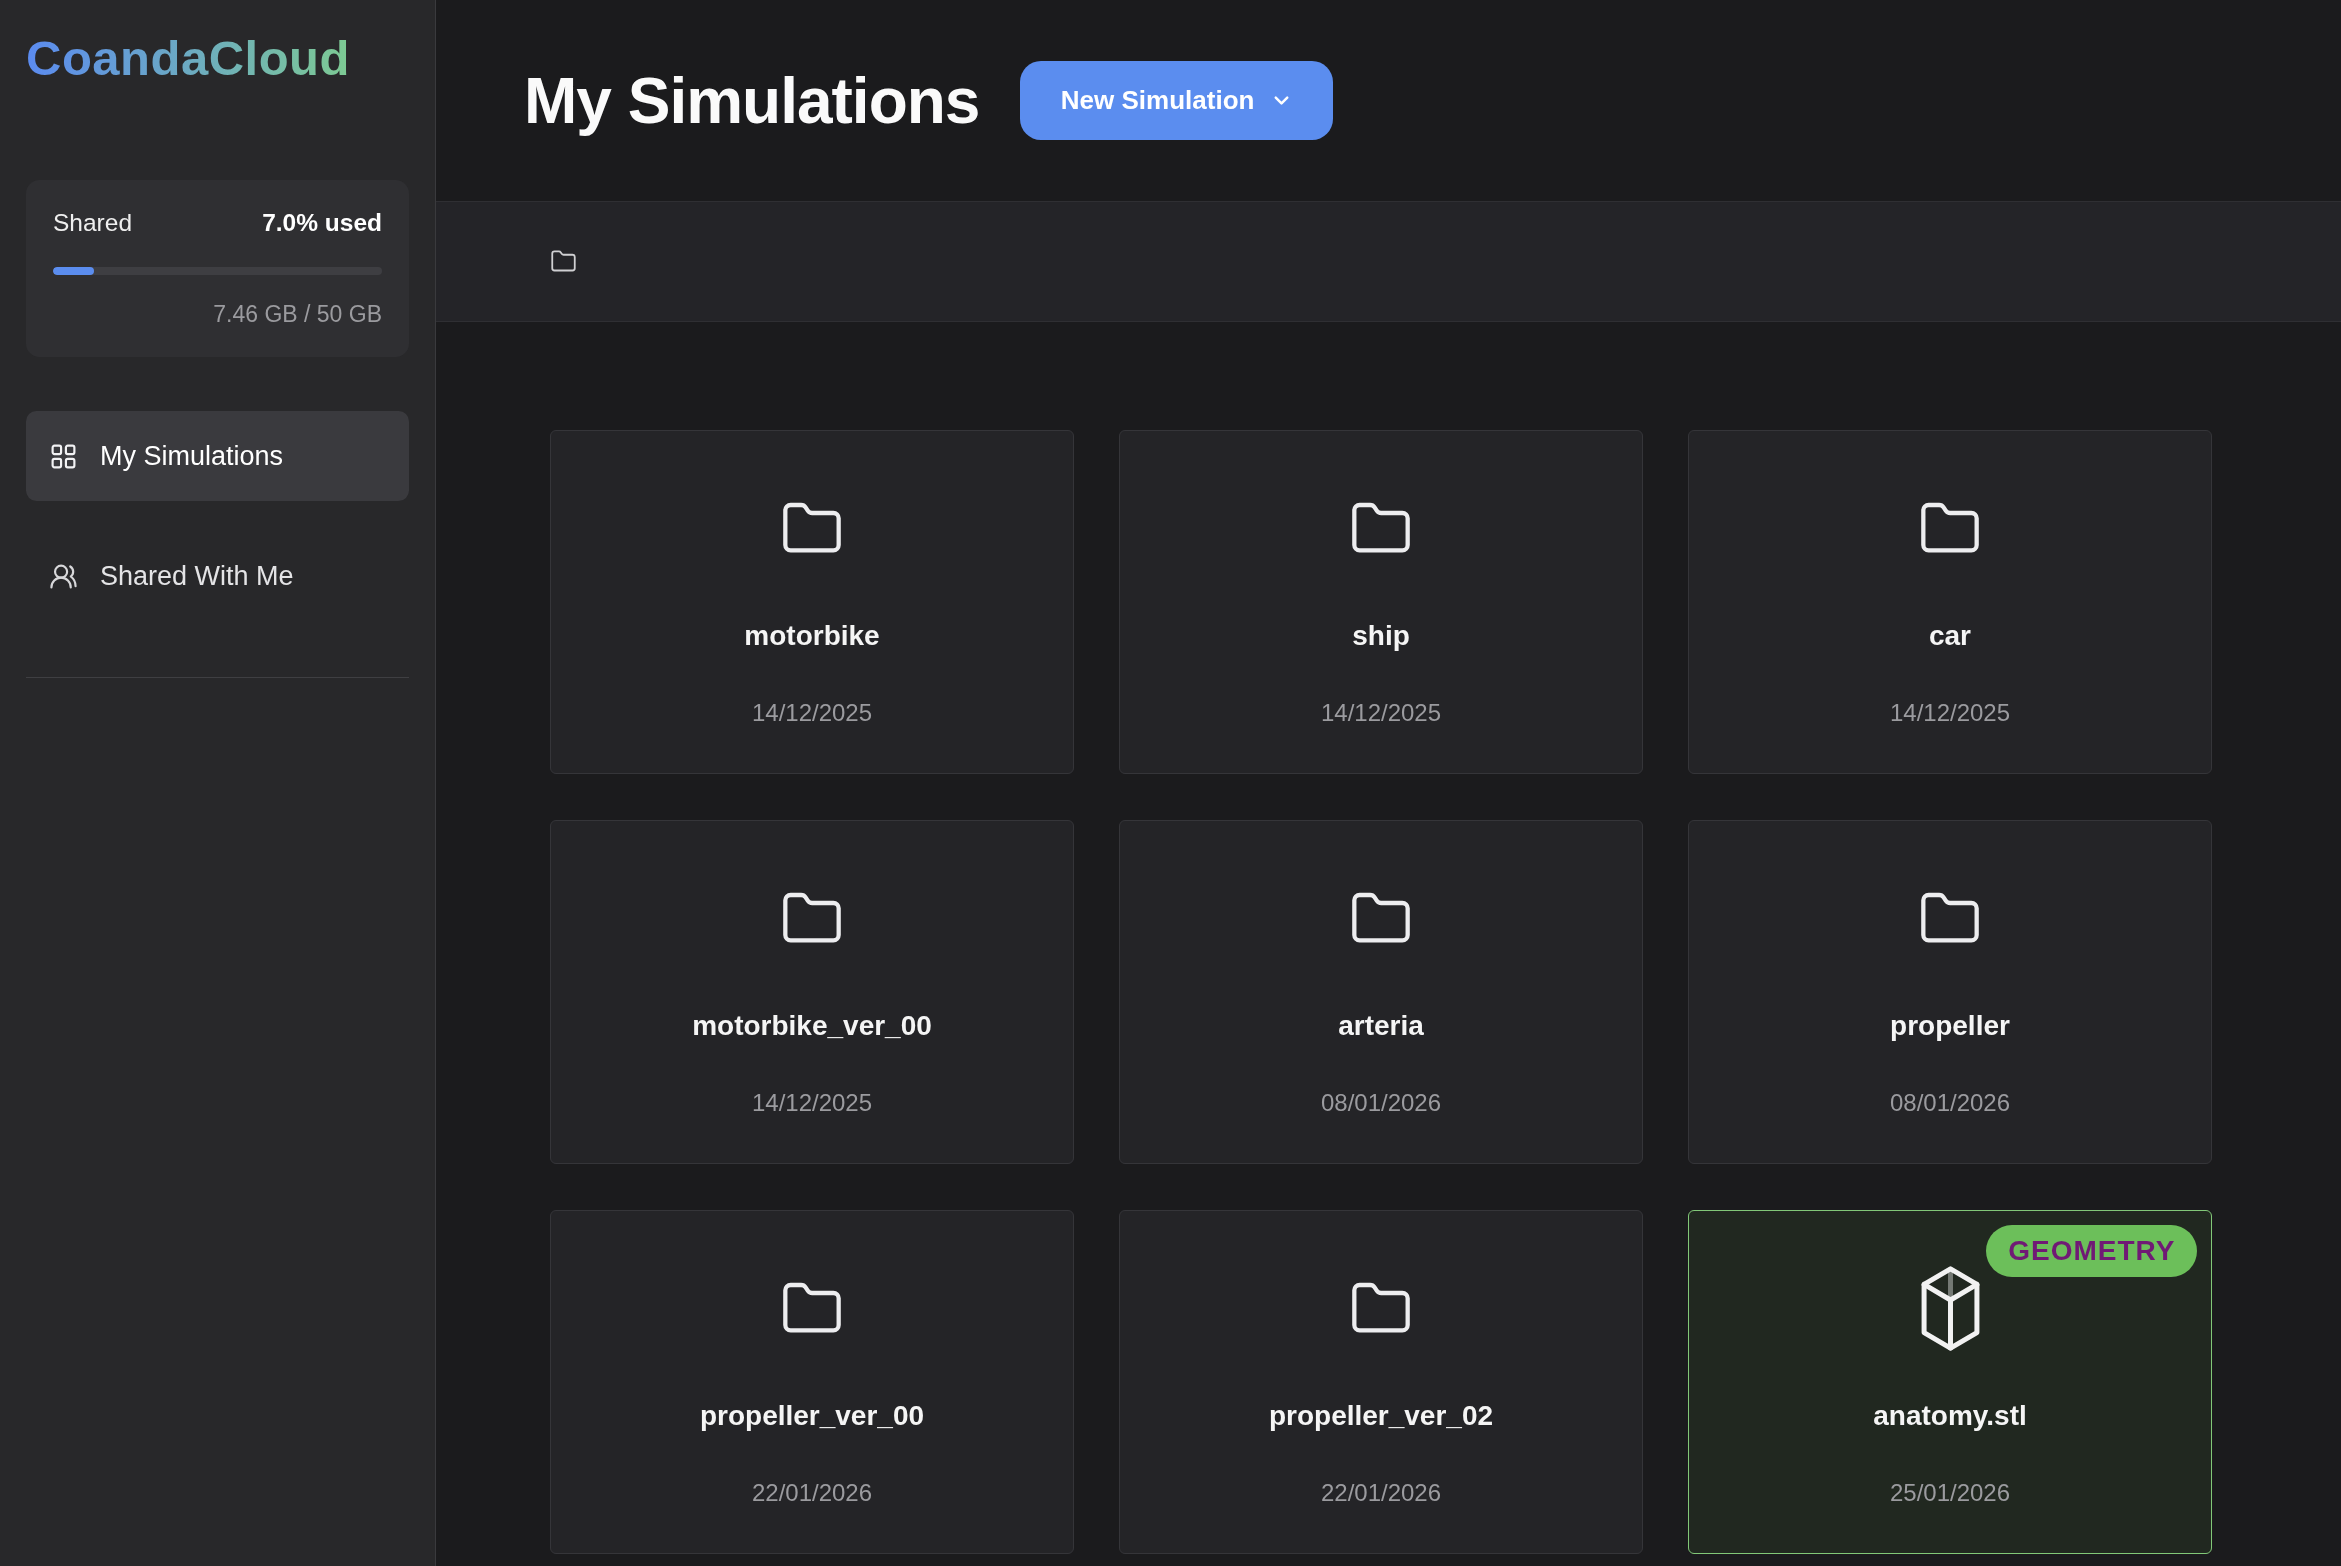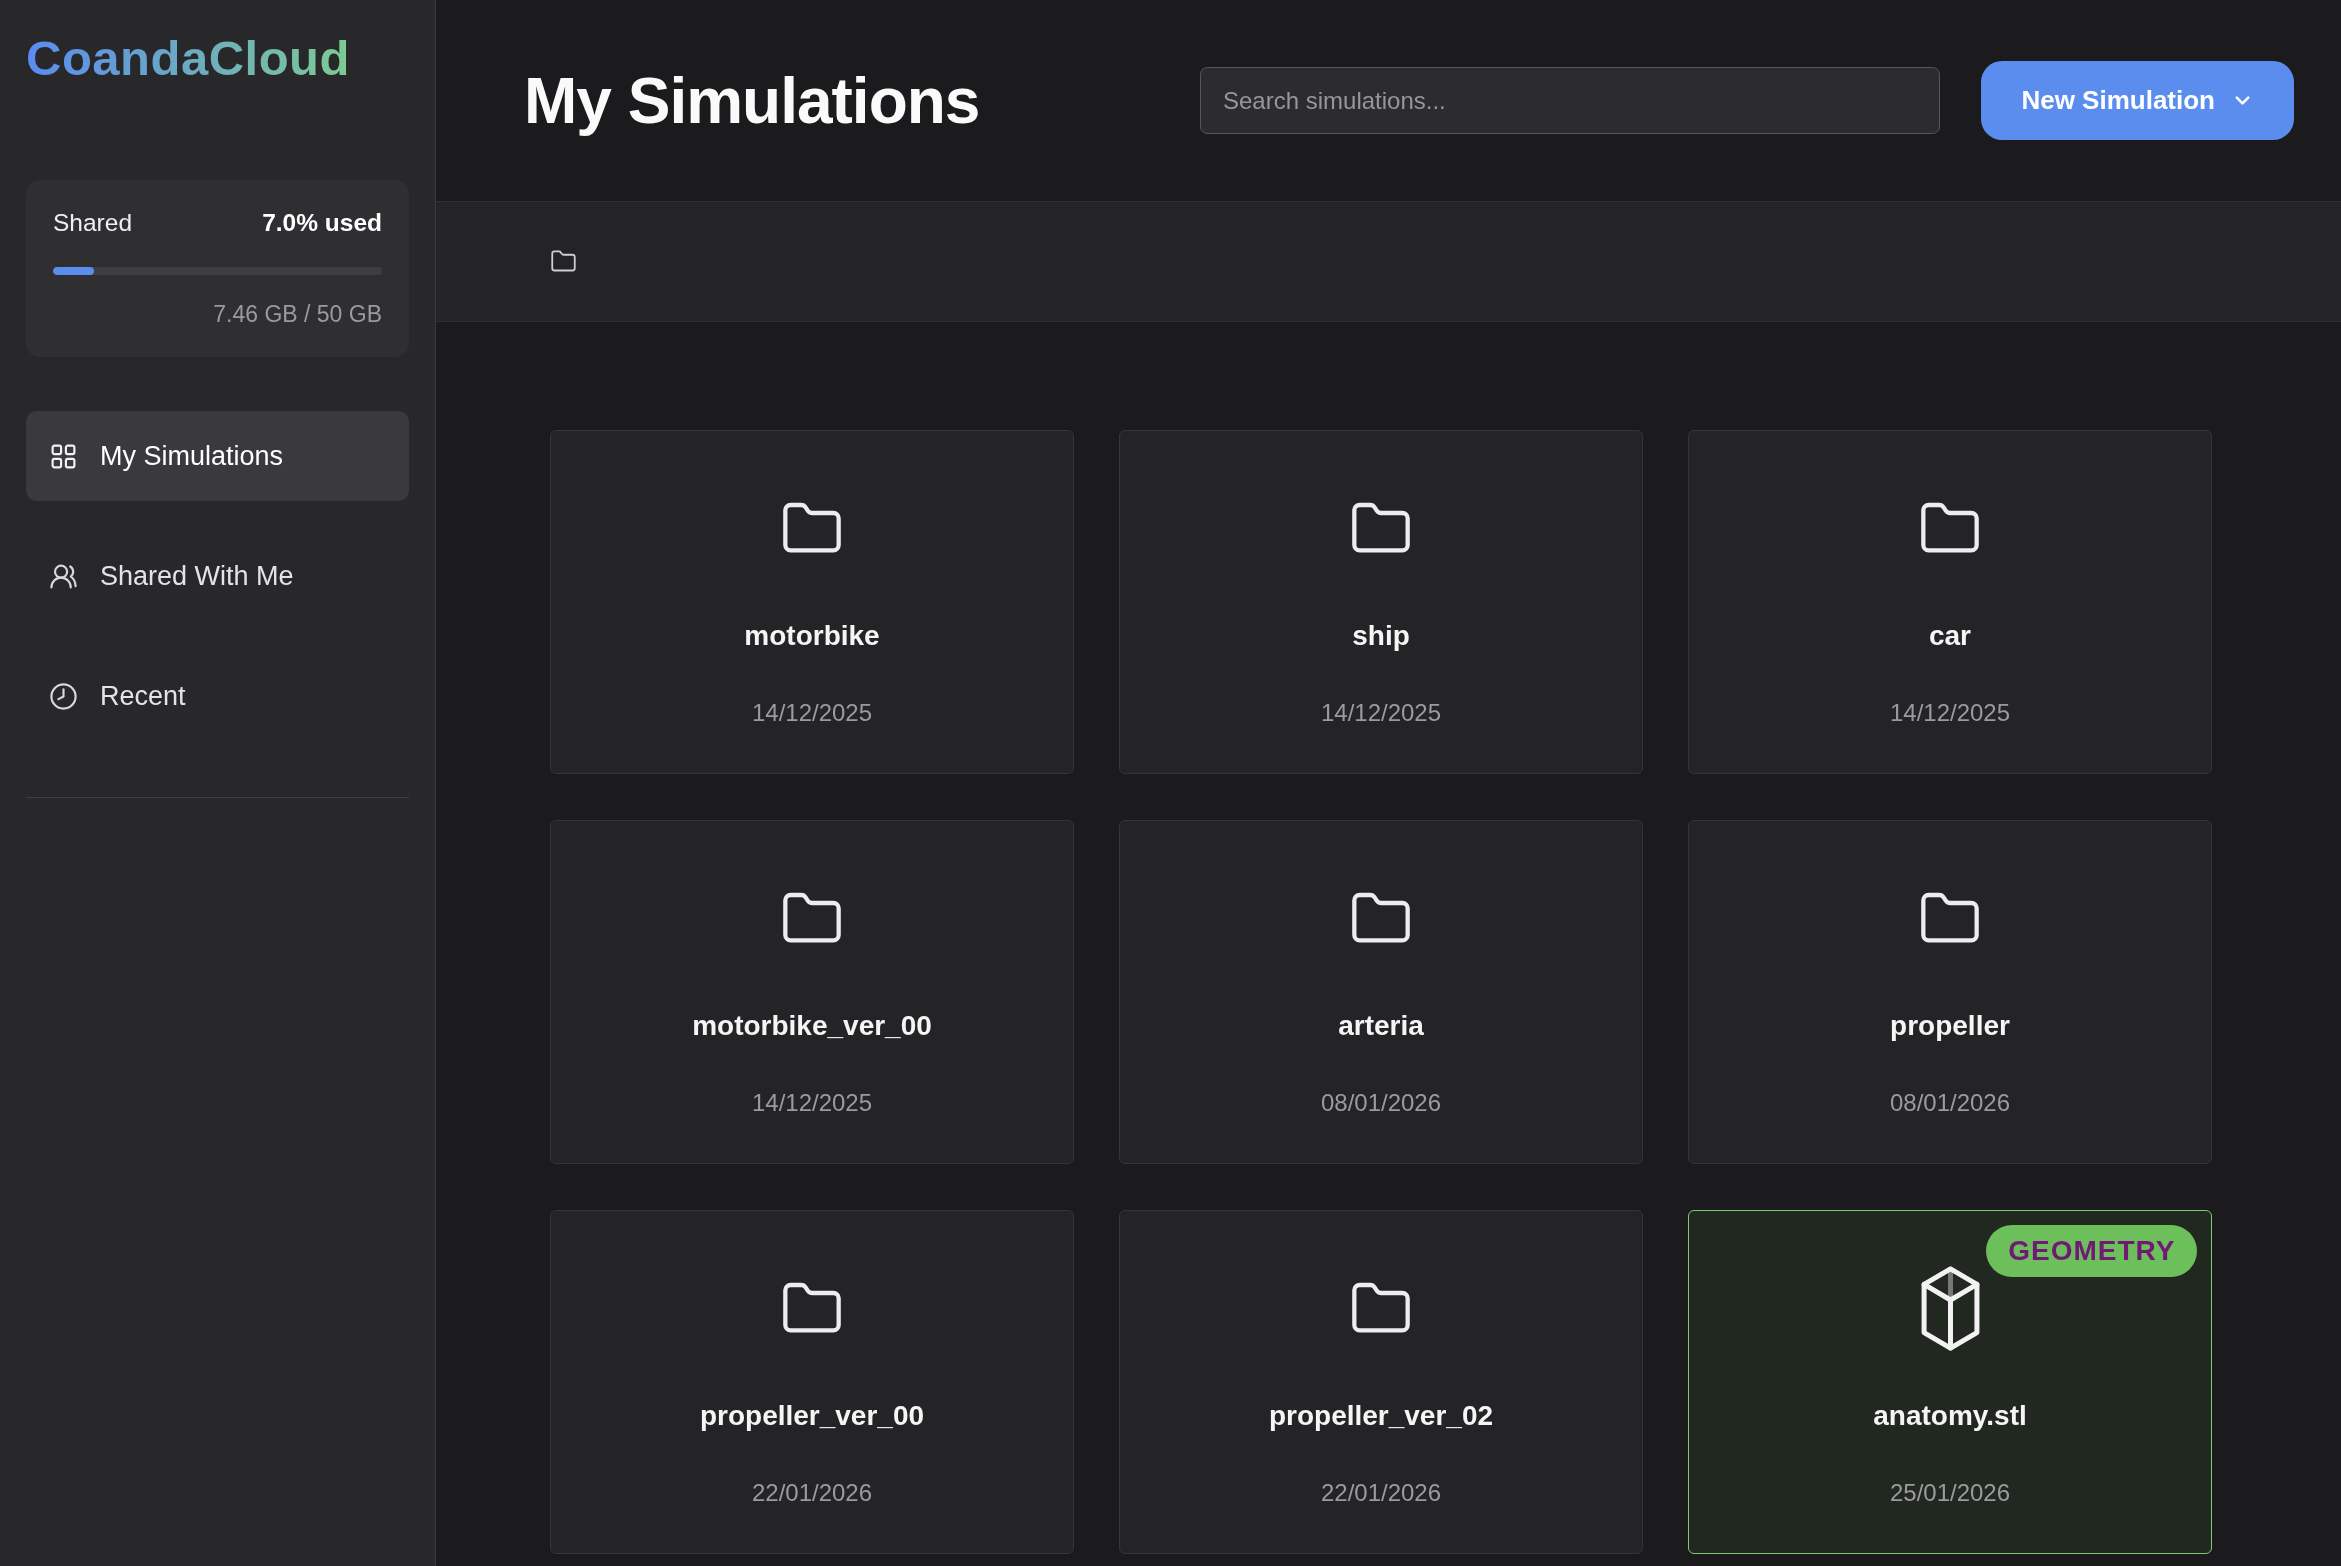--- a/index.html
+++ b/index.html
@@ -129,37 +129,29 @@
       <span>My Simulations</span>
     </div>
     <div class="nav-item">
       <svg viewBox="0 0 24 24" fill="none" stroke="#d8d8da" stroke-width="1.8" stroke-linecap="round" stroke-linejoin="round">
         <path d="M18 21a8 8 0 0 0-16 0"></path>
           <circle cx="10" cy="8" r="5"></circle>
         <path d="M22 20c0-3.37-2-6.5-4-8a5 5 0 0 0-.45-8.3"></path>
       </svg>
       <span>Shared With Me</span>
     </div>
-    <div class="nav-item">
-      <svg viewBox="0 0 24 24" fill="none" stroke="#d8d8da" stroke-width="1.8" stroke-linecap="round" stroke-linejoin="round">
-        <circle cx="12" cy="12" r="10"></circle>
-          <path d="M12 6v6l-4.2 2.2"></path>
-      </svg>
-      <span>Recent</span>
-    </div>
   </nav>
 
   <div class="sidebar-divider"></div>
 
 </aside>
 
 <div class="main">
   <header class="header">
     <h1 class="page-title">My Simulations</h1>
-    <input class="search-input" type="text" placeholder="Search simulations..." style="">
     <button class="new-sim-btn">
       <span>New Simulation</span>
       <svg viewBox="0 0 24 24" fill="none" stroke="#ffffff" stroke-width="2.6" stroke-linecap="round" stroke-linejoin="round">
         <path d="m6 9 6 6 6-6"></path>
       </svg>
     </button>
   </header>
 
   <div class="breadcrumb-bar">
     <svg viewBox="0 0 24 24" fill="none" stroke="#cfcfd2" stroke-width="1.6" stroke-linecap="round" stroke-linejoin="round">

